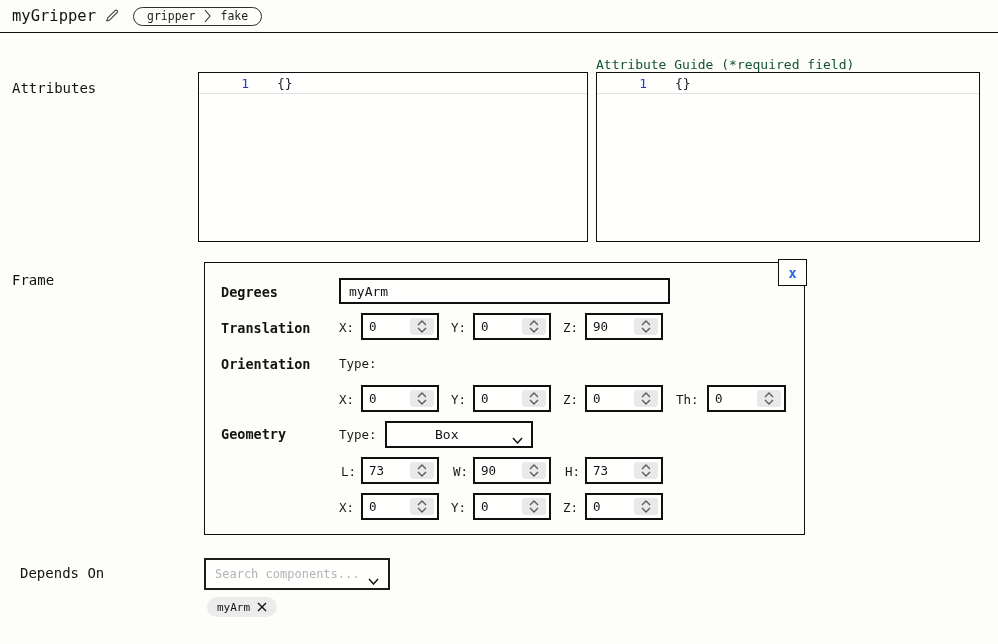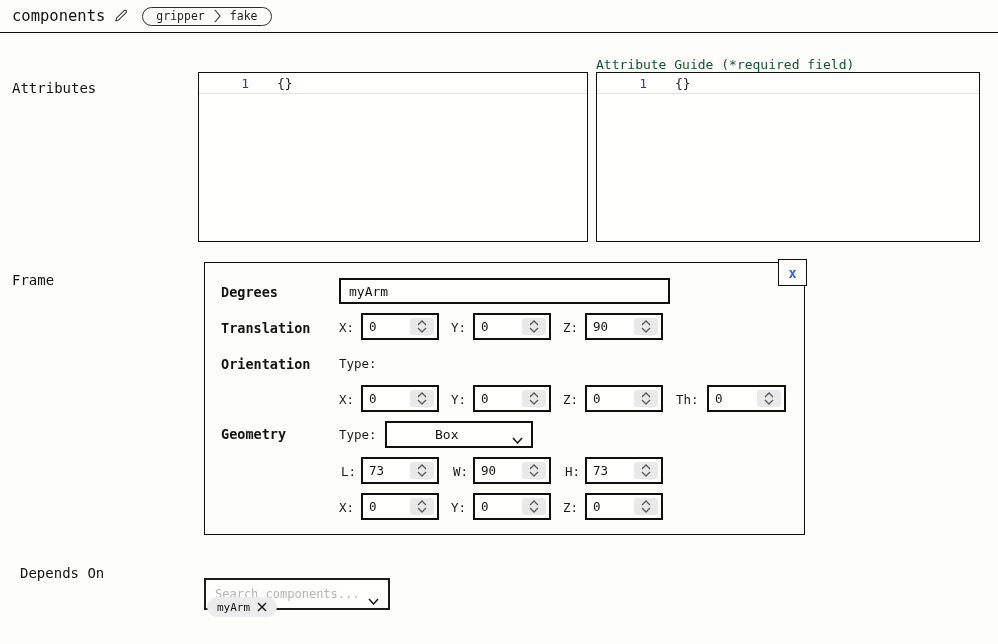--- a/index.html
+++ b/index.html
@@ -77,38 +77,38 @@
     position:absolute; height:27px;
     border:2px solid #101010; background:#fffffe;
     display:flex; align-items:center;
     padding:0 26px 0 9px; font-size:13px; color:#131313;
     cursor:pointer;
   }
   .selwrap .chev { position:absolute; right:8px; top:9px; }
   
   .search {
     position:absolute; left:204px; top:558px; width:186px; height:32px;
-    border:2px solid #1d1d1d; background:#fffffe;margin-top:20px;
+    border:2px solid #1d1d1d; background:#fffffe;
   }
   .search input { font-size:12px; padding:0 28px 0 9px; }
   .search input::placeholder { color:#b3b3b3; }
   .search .chev { position:absolute; right:9px; top:10px; }
   .chip {
     position:absolute; left:207px; top:597px; height:20px;
     background:#ececec; border-radius:10px;
     display:inline-flex; align-items:center; gap:7px;
     padding:0 10px; font-size:11px; color:#131313;
   }
   .chip .x { display:inline-flex; cursor:pointer; }
 </style>
 </head>
 <body>
 
 <div class="header">
-  <span class="title">components</span>
+  <span class="title">myGripper</span>
   <span class="pencil">
     <svg width="14" height="14" viewBox="0 0 16 16">
       <path d="M11.6 1.9a1.55 1.55 0 0 1 2.2 2.2L5.4 12.5 2 13.6l1.1-3.4z" fill="none" stroke="#3c3c3c" stroke-width="1.25" stroke-linejoin="round"></path>
     </svg>
   </span>
   <span class="pill">
     <span>gripper</span>
     <span style="display:inline-flex;">
       <svg width="7" height="14" viewBox="0 0 7 14">
         <polyline points="1,1 6,7 1,13" fill="none" stroke="#2e2e2e" stroke-width="1.1"></polyline>

